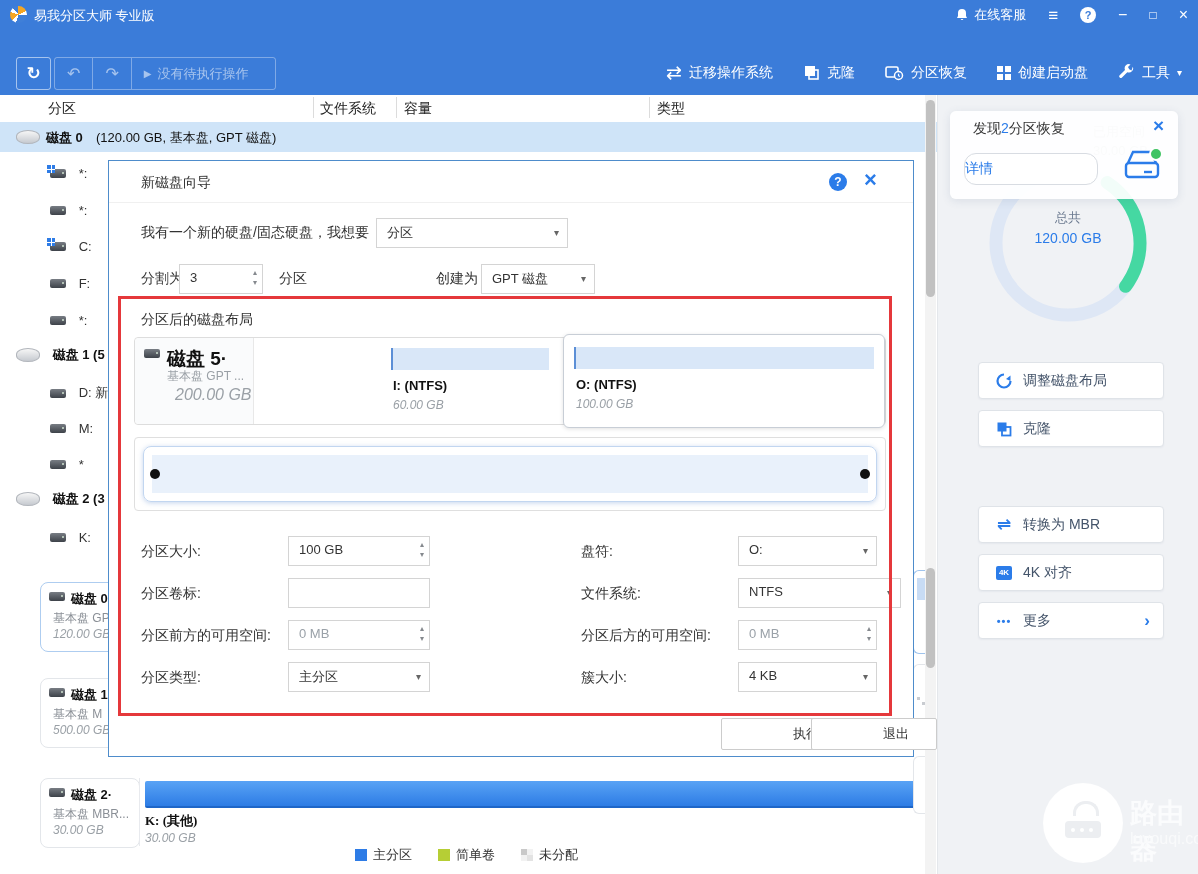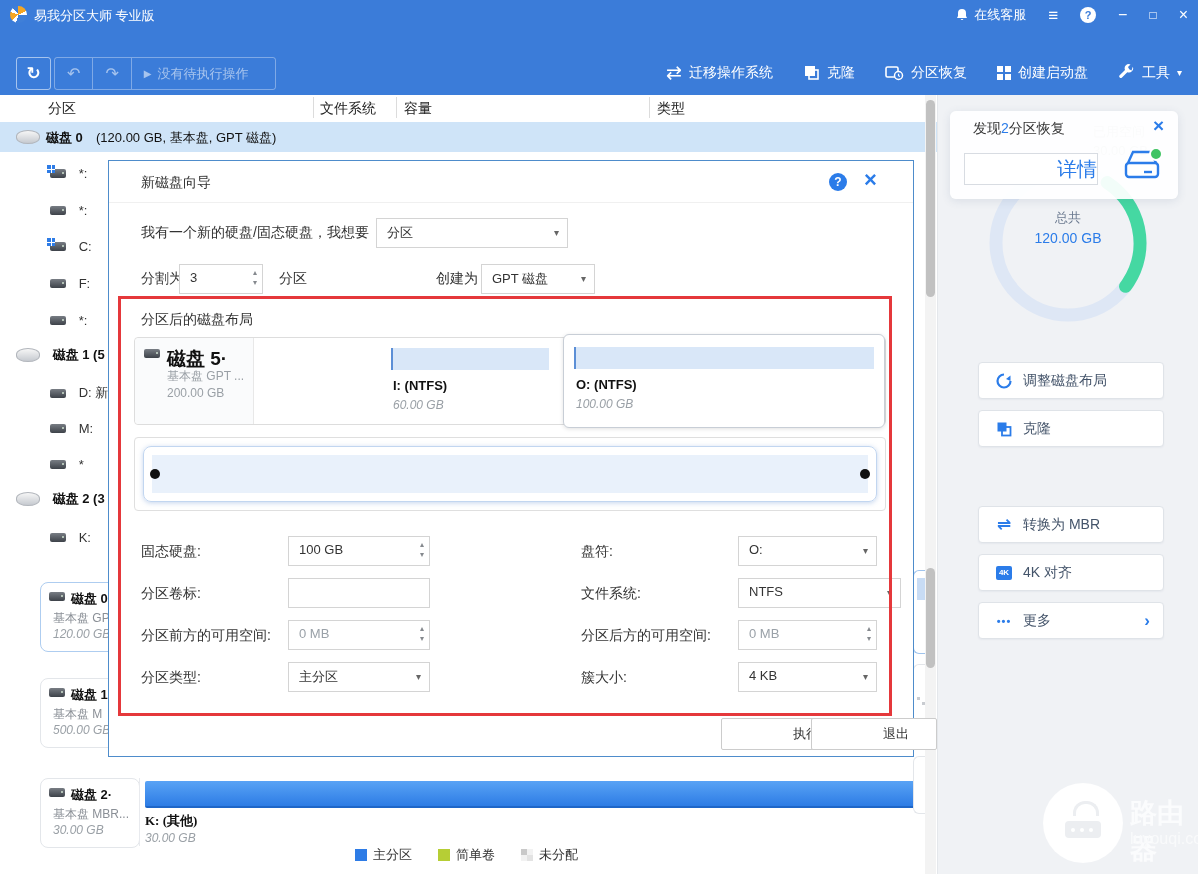--- a/index.html
+++ b/index.html
@@ -84,22 +84,22 @@
   .used-lbl{position:absolute;left:1093px;top:123px;font-size:13px;color:#B6BCC5;z-index:3;}
   .used-val{position:absolute;left:1093px;top:143px;font-size:13px;color:#B6BCC5;z-index:3;}
   .donut-center{position:absolute;left:1008px;top:209px;width:120px;text-align:center;z-index:3;}
   .donut-center .t1{font-size:13px;color:#6B7A90;}
   .donut-center .t2{font-size:14px;color:#2B7CE9;margin-top:3px;}
   .notice{position:absolute;left:950px;top:111px;width:228px;height:88px;background:rgba(255,255,255,.93);
     border-radius:6px;box-shadow:0 2px 10px rgba(60,80,120,.12);z-index:5;}
   .notice .ttl{position:absolute;left:23px;top:9px;font-size:14px;color:#333;}
   .notice .num{color:#2B7CE9;}
   .notice .x{position:absolute;right:14px;top:4px;font-size:19px;color:#2B7CE9;font-weight:bold;cursor:default;}
-  .detail-btn{position:absolute;left:14px;top:42px;width:132px;height:30px;border:1px solid #D8DCE2;border-radius:0;
-    background:#fff;color:#2B7CE9;font-size:20px;display:flex;align-items:center;justify-content:flex-end;}
+  .detail-btn{position:absolute;left:14px;top:42px;width:132px;height:30px;border:1px solid #D8DCE2;border-radius:12px;
+    background:#fff;color:#2B7CE9;font-size:14px;display:flex;align-items:center;justify-content:flex-start;}
   .notice-disk{position:absolute;left:170px;top:34px;}
   .act-btn{position:absolute;left:978px;width:184px;height:35px;background:#fff;border:1px solid #DFE3E8;border-radius:4px;
     box-shadow:0 1px 2px rgba(60,80,120,.06);z-index:3;display:flex;align-items:center;font-size:14px;color:#44546A;}
   .act-btn .aic{width:18px;margin:0 10px 0 16px;display:flex;align-items:center;justify-content:center;color:#2B7CE9;}
   .act-btn .chev{position:absolute;right:13px;color:#2B7CE9;font-size:17px;font-weight:bold;}
   .k4{display:inline-flex;align-items:center;justify-content:center;width:16px;height:14px;background:#2B7CE9;border-radius:2px;
     color:#fff;font-size:8px;font-weight:bold;}
   .mdots{letter-spacing:1px;font-size:11px;font-weight:bold;}
 
   
@@ -123,21 +123,21 @@
   .ctl.disabled .val{color:#9AA1A8;}
   .spin-ars{position:absolute;right:5px;top:3px;display:flex;flex-direction:column;line-height:10px;font-size:8px;color:#85898E;}
   .sel-ar{position:absolute;right:8px;top:8px;font-size:10px;color:#666;}
   .redbox{position:absolute;left:118px;top:296px;width:768px;height:414px;border:3px solid #E5383B;z-index:25;pointer-events:none;}
   .layout-title{position:absolute;left:32px;top:150px;font-size:14px;color:#333;}
   .laycard{position:absolute;left:25px;top:176px;width:750px;height:86px;border:1px solid #DDDDDD;border-radius:4px;}
   .infocell{position:absolute;left:0;top:0;width:118px;height:100%;border-right:1px solid #E8E8E8;background:#FAFBFC;border-radius:4px 0 0 4px;}
   .infocell .ic{position:absolute;left:9px;top:11px;}
   .infocell .nm{position:absolute;left:32px;top:8px;font-size:19px;font-weight:bold;color:#111;}
   .infocell .tp{position:absolute;left:32px;top:30px;font-size:12px;color:#9aa0a6;white-space:nowrap;overflow:hidden;width:82px;}
-  .infocell .sz{position:absolute;left:32px;top:48px;font-size:12px;color:#9aa0a6;}
+  .infocell .sz{position:absolute;left:40px;top:48px;font-size:16px;color:#9aa0a6;font-style:italic;}
   .pcell{position:absolute;top:0;height:100%;}
   .pbar{position:absolute;left:10px;right:14px;top:10px;height:22px;background:#D9E7F8;border-left:2px solid #5C8FD6;}
   .plab{position:absolute;left:12px;top:40px;font-size:13px;font-weight:bold;color:#111;}
   .psize{position:absolute;left:12px;top:60px;font-size:12px;color:#9aa0a6;font-style:italic;}
   .pcell.selcard{top:-4px;height:92px;background:#fff;border:1px solid #C8CED6;border-radius:6px;box-shadow:0 1px 4px rgba(0,0,0,.12);}
   .slidercard{position:absolute;left:25px;top:276px;width:750px;height:72px;border:1px solid #DFDFDF;border-radius:4px;}
   .slider-outer{position:absolute;left:8px;right:8px;top:8px;bottom:8px;border:1px solid #C2D6F0;border-radius:8px;
     box-shadow:0 1px 5px rgba(110,150,210,.4);}
   .slider-fill{position:absolute;left:8px;right:8px;top:8px;bottom:8px;background:#E9F1FB;}
   .handle{position:absolute;top:50%;margin-top:-5px;width:10px;height:10px;border-radius:50%;background:#111;}
@@ -466,21 +466,21 @@
     </div>
 
     <div class="slidercard">
       <div class="slider-outer">
         <div class="slider-fill"></div>
         <span class="handle" style="left:6px;"></span>
         <span class="handle" style="right:6px;"></span>
       </div>
     </div>
 
-    <span class="flabel" style="left:32px;top:382px;">固态硬盘:</span>
+    <span class="flabel" style="left:32px;top:382px;">分区大小:</span>
     <div class="ctl" style="left:179px;top:375px;width:140px;">
       <span class="val">100 GB</span>
       <span class="spin-ars">
           <span>▴</span>
           <span>▾</span>
         </span>
     </div>
     <span class="flabel" style="left:32px;top:424px;">分区卷标:</span>
     <div class="ctl" style="left:179px;top:417px;width:140px;"></div>
     <span class="flabel" style="left:32px;top:466px;">分区前方的可用空间:</span>

